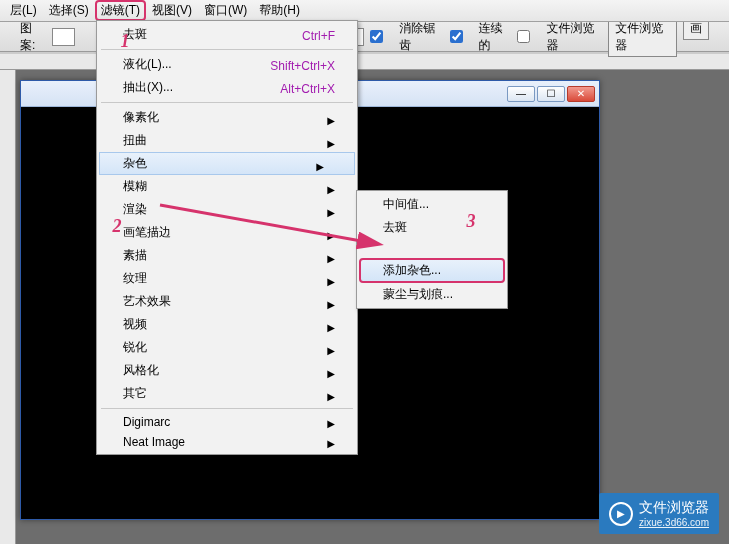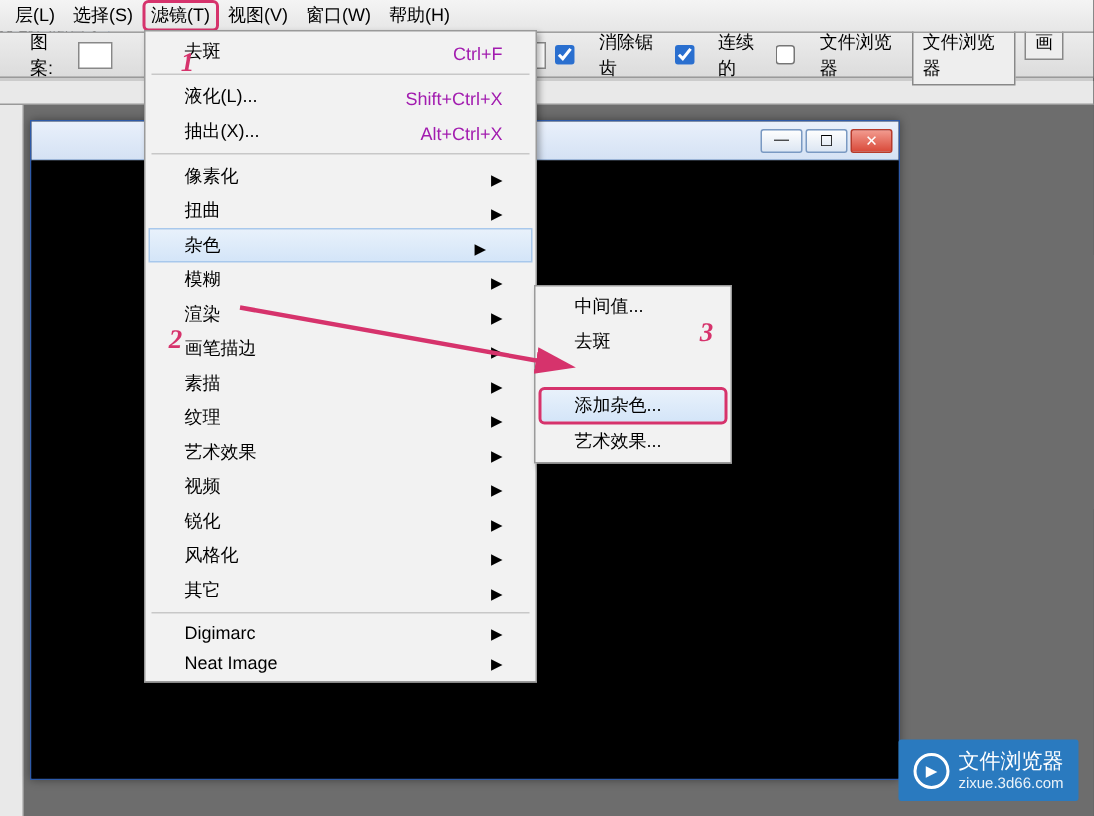--- a/index.html
+++ b/index.html
@@ -179,21 +179,21 @@
   }
   .dd-item .arrow {
     margin-left: auto;
     font-size: 10px;
   }
 
   .submenu {
     position: absolute;
     top: 190px;
     left: 356px;
-    width: 132px;
+    width: 152px;
     background: #f2f2f2;
     border: 1px solid #9a9a9a;
     box-shadow: 2px 2px 4px rgba(0,0,0,0.3);
     z-index: 21;
     padding: 2px;
   }
   .submenu .dd-item.highlight-box {
     border: 2px solid #d6336c;
     border-radius: 4px;
     background: linear-gradient(#e8f1fb, #d4e5f8);
@@ -237,21 +237,21 @@
     gap: 6px;
     z-index: 40;
   }
   .watermark .play {
     width: 24px; height: 24px;
     border: 2px solid #fff;
     border-radius: 50%;
     display:flex; align-items:center; justify-content:center;
     font-size:10px;
   }
-  .watermark small { font-size: 10px; display:block; opacity:.9;}
+  .watermark small { font-size: 10px; display:block; opacity:.9;text-decoration:underline;}
   .watermark-text { color:#b7b7b7; position:absolute; right:110px; bottom:24px; font-size:22px; font-weight:bold; z-index:3;}
 </style>
 </head>
 <body>
 
 <div class="menubar">
   <div class="menubar-item">层(L)</div>
   <div class="menubar-item">选择(S)</div>
   <div class="menubar-item highlight">滤镜(T)</div>
   <div class="menubar-item">视图(V)</div>
@@ -383,21 +383,21 @@
   <div class="dd-item">
       <span>中间值...</span>
     </div>
   <div class="dd-item">
       <span>去斑</span>
     </div>
   <div class="dd-item highlight-box">
       <span>添加杂色...</span>
     </div>
   <div class="dd-item">
-      <span>艺术效果...</span>
+      <span>蒙尘与划痕...</span>
     </div>
 </div>
 
 <div class="callout" style="top:30px; left:114px;">1</div>
 <div class="callout" style="top:215px; left:106px;">2</div>
 <div class="callout" style="top:210px; left:460px;">3</div>
 
 <svg class="arrow-svg">
   <defs>
     <marker id="ah" markerWidth="10" markerHeight="10" refX="7" refY="3" orient="auto">

